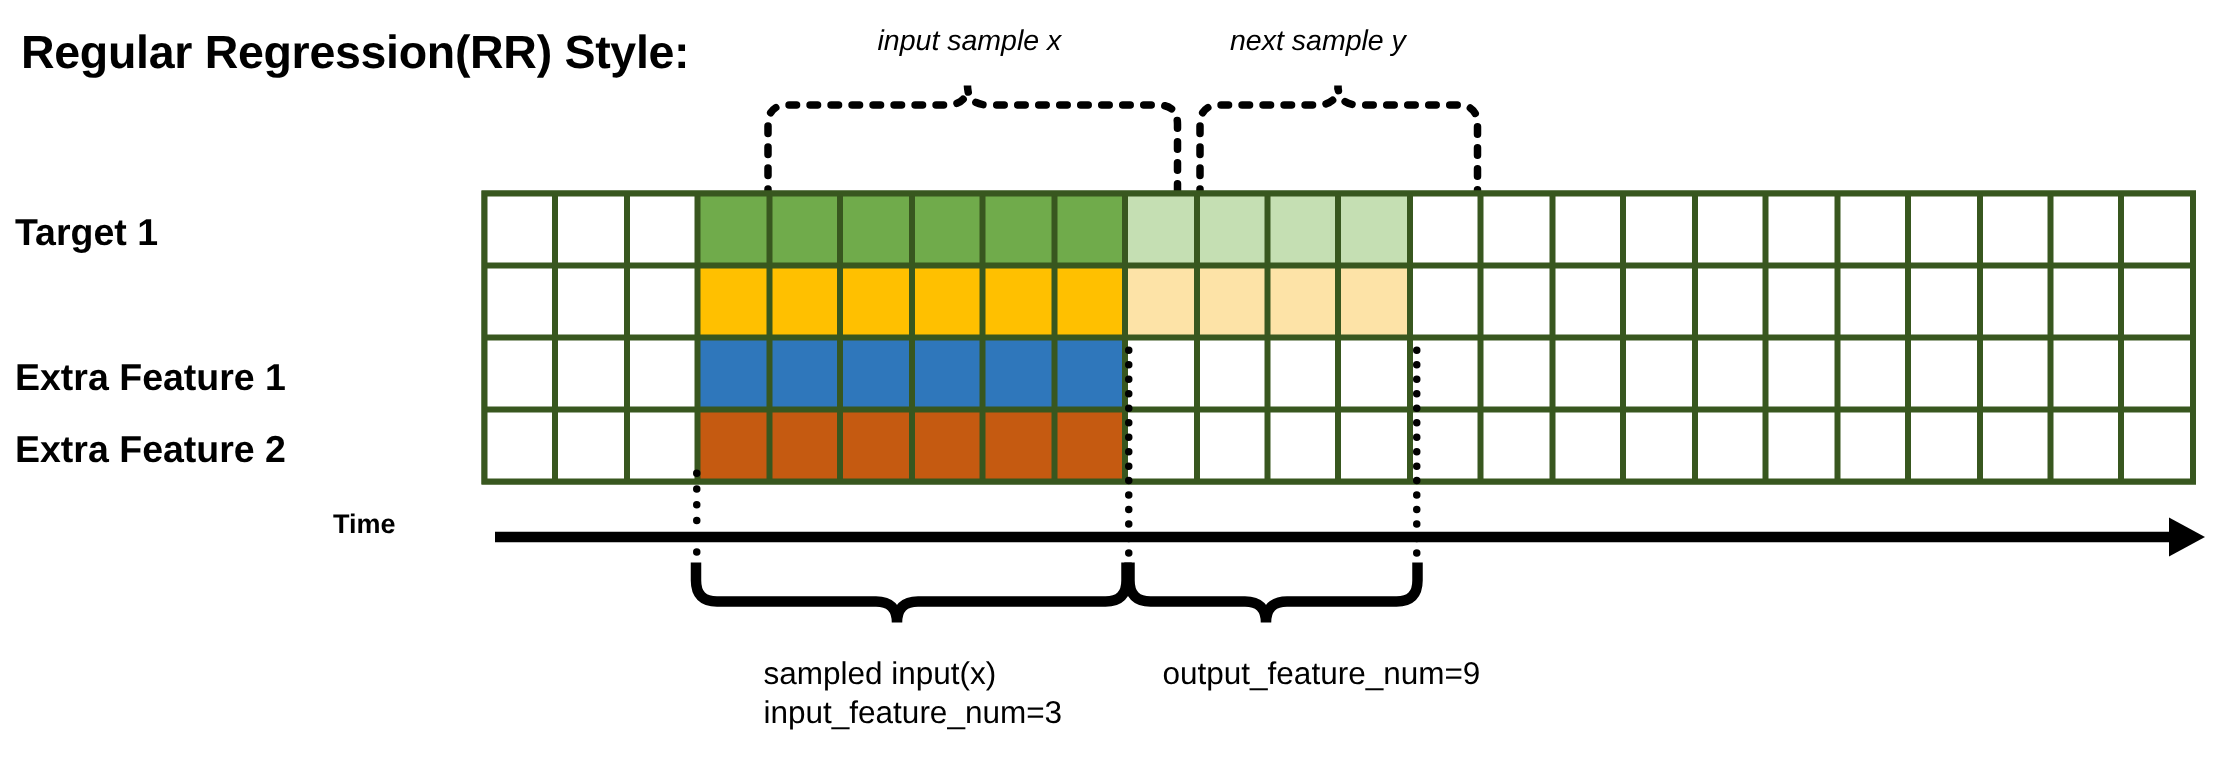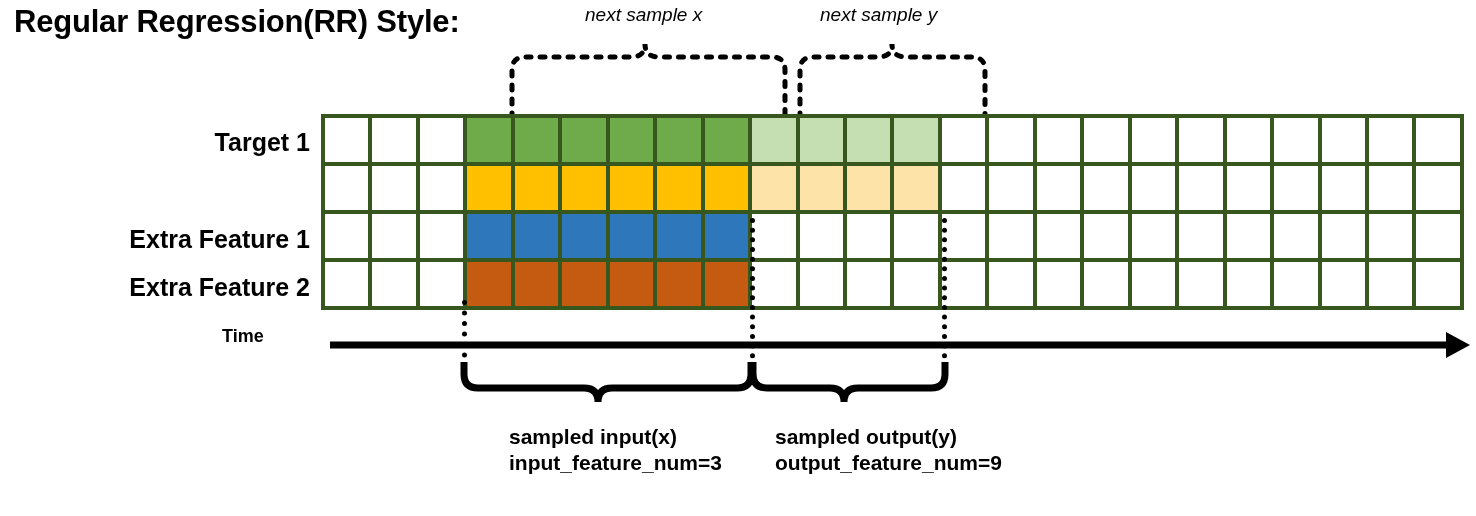--- a/index.html
+++ b/index.html
@@ -3,42 +3,42 @@
 <meta charset="utf-8">
 <style>
   html,body{margin:0;padding:0;}
   body{
     width:1476px;height:516px;
     background:#ffffff;
     font-family:"Liberation Sans", sans-serif;
     position:relative;
     overflow:hidden;
   }
-  .canvas{position:absolute;left:0;top:0;width:1476px;height:439px;}
+  .canvas{position:absolute;left:0;top:13px;width:1476px;height:439px;}
 
   
   #page-title{
     position:absolute;left:14px;top:4px;
     font-size:31px;font-weight:700;color:#000;
     letter-spacing:-0.2px;white-space:nowrap;
   }
 
   
   .sample-label{
     position:absolute;
     font-size:19px;font-style:italic;font-weight:400;color:#000;
     white-space:nowrap;
   }
   #label-next-x{left:585px;top:4px;}
   #label-next-y{left:820px;top:4px;}
 
   
   .row-label{
     position:absolute;right:1166px;
-    width:300px;text-align:right;
+    width:300px;text-align:left;
     font-size:25px;font-weight:700;color:#000;
     white-space:nowrap;
     line-height:48px;height:48px;
   }
   #row-label-0{top:118px;}
   #row-label-1{top:166px;}
   #row-label-2{top:215px;}
   #row-label-3{top:263px;}
 
   
@@ -77,34 +77,34 @@
   #vline-y-end{left:942px;top:218px;height:150px;}
 
   
   .brace-svg{position:absolute;pointer-events:none;}
   #top-braces{left:495px;top:40px;width:510px;height:80px;}
   #bottom-braces{left:450px;top:362px;width:510px;height:56px;}
 
   
   .caption{
     position:absolute;
-    font-size:21px;font-weight:700;color:#000;
+    font-size:21px;font-weight:400;color:#000;
     line-height:26px;white-space:nowrap;
   }
   #caption-input{left:509px;top:424px;}
   #caption-output{left:775px;top:424px;}
 </style>
 </head>
 <body>
 
 <div class="canvas">
 
   <div id="page-title">Regular Regression(RR) Style:</div>
 
-  <div class="sample-label" id="label-next-x">next sample x</div>
+  <div class="sample-label" id="label-next-x">input sample x</div>
   <div class="sample-label" id="label-next-y">next sample y</div>
 
   <svg class="brace-svg" id="top-braces" viewBox="0 0 510 80">
     <g fill="none" stroke="#000" stroke-width="5" stroke-linecap="round" stroke-dasharray="5 9">
       <path d="M17,78 L17,30 Q17,17 30,17 L136,17 Q150,17 150,4 Q150,17 164,17 L277,17 Q290,17 290,30 L290,78"></path>
       <path d="M305,78 L305,30 Q305,17 318,17 L383,17 Q397,17 397,4 Q397,17 411,17 L477,17 Q490,17 490,30 L490,78"></path>
     </g>
   </svg>
 
   <div class="row-label" id="row-label-0">Target 1</div>
@@ -233,17 +233,16 @@
       <path d="M14,0 L14,12 Q14,26 28,26 L134,26 Q148,26 148,40 Q148,26 162,26 L287,26 Q301,26 301,12 L301,0"></path>
       <path d="M303,0 L303,12 Q303,26 317,26 L380,26 Q394,26 394,40 Q394,26 408,26 L481,26 Q495,26 495,12 L495,0"></path>
     </g>
   </svg>
 
   <div class="caption" id="caption-input">
     <div>sampled input(x)</div>
     <div>input_feature_num=3</div>
   </div>
   <div class="caption" id="caption-output">
-    <div>sampled output(y)</div>
     <div>output_feature_num=9</div>
   </div>
 
 </div>
 
 </body></html>

